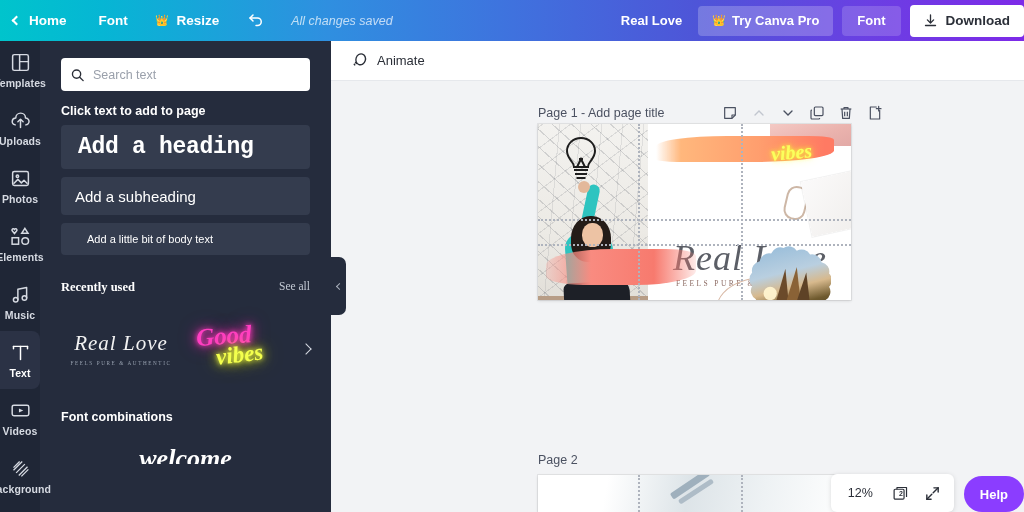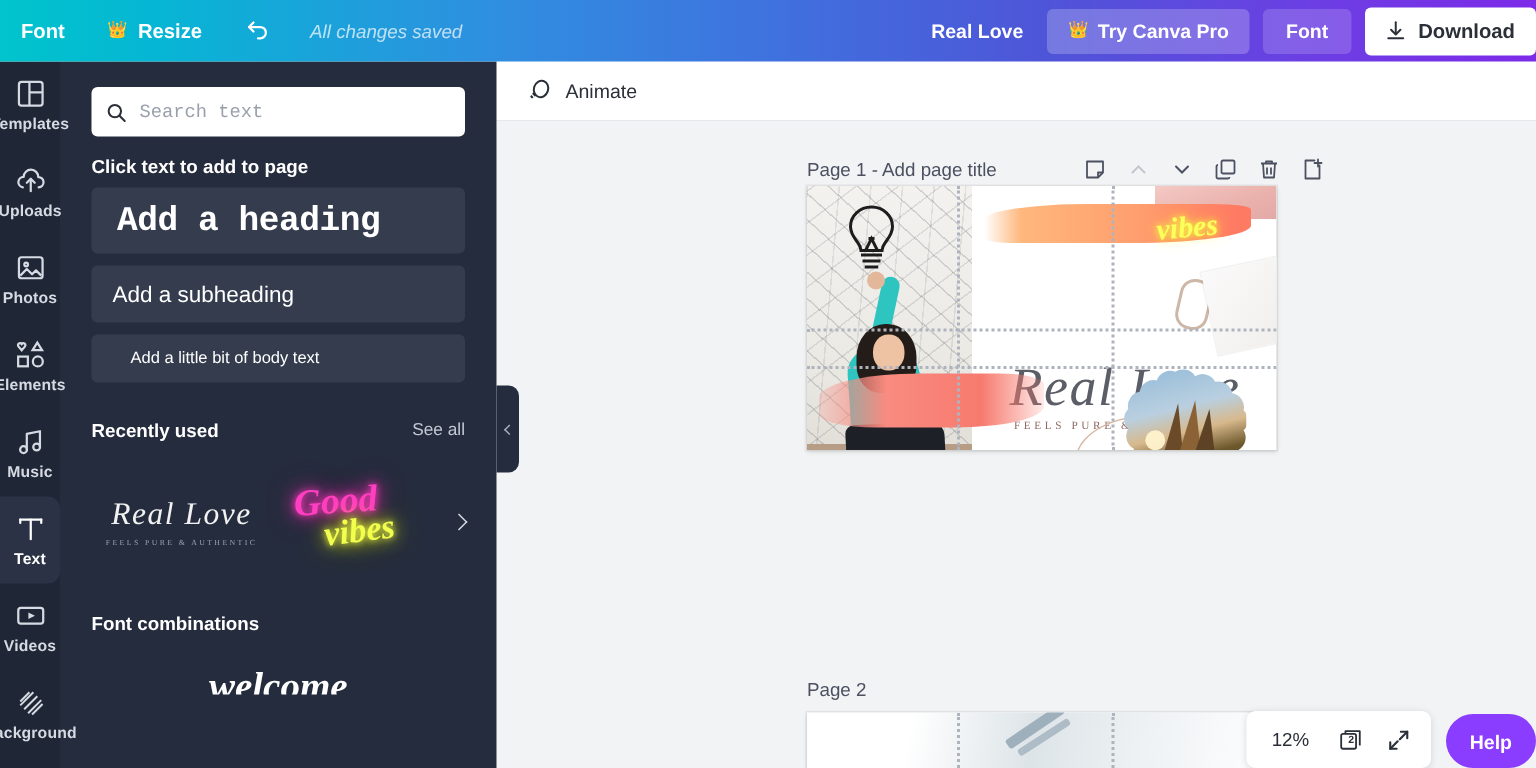--- a/index.html
+++ b/index.html
@@ -92,40 +92,41 @@
   .search-box {
     position: relative; height: 33px; background: #ffffff; border-radius: 4px;
     display: flex; align-items: center; padding-left: 32px;
   }
   .search-ico {
     position: absolute; left: 9px; top: 50%; transform: translateY(-50%);
     width: 15px; height: 15px; color: #2b2f38;
   }
   .search-input {
     border: none; outline: none; width: 100%; height: 31px;
-    font-size: 12.5px; color: #14532d; font-family: Liberation Mono, monospace;
+    font-size: 12.5px; color: #14532d; font-family: Liberation Sans, sans-serif;
     background: transparent;
   }
   .search-input::placeholder { color: #9aa0ab; }
 
   .panel-caption {
     color: #ffffff; font-size: 12.5px; font-weight: bold;
     padding: 13px 21px 7px 21px;
   }
   .text-opt {
     margin: 0 21px 8px 21px; background: #343c4e; border-radius: 4px;
     display: flex; align-items: center; cursor: pointer; color: #ffffff;
   }
   .opt-heading { height: 44px; padding: 0 17px; font-size: 23px; font-weight: bold; letter-spacing: -0.3px; font-family: Liberation Mono, monospace; }
   .opt-sub     { height: 38px; padding: 0 14px; font-size: 15px; font-weight: normal; }
   .opt-body    { height: 32px; padding: 0 26px; font-size: 11px; font-weight: normal; }
 
   .sec-head {
-    display: flex; align-items: center; justify-content: space-between;
+    display: flex; align-items: flex-start; justify-content: space-between;
     padding: 17px 21px 0 21px;
+    font-family: Liberation Serif, serif;
   }
   .sec-title { color: #ffffff; font-size: 12.5px; font-weight: bold; }
   .sec-link  { color: #c3c9d4; font-size: 11.5px; cursor: pointer; }
 
   .recent-row {
     display: flex; align-items: center; gap: 12px;
     padding: 16px 12px 0 21px; height: 92px;
   }
   .thumb { position: relative; flex: 0 0 auto; }
   .thumb-reallove { width: 120px; text-align: center; }
@@ -361,20 +362,24 @@
     margin-left: 10px; white-space: nowrap;
   }
 </style>
 </head>
 <body>
 
 <div id="app">
 
   <div class="topbar">
     <div class="tb-left">
+      <div class="tb-item tb-home">
+        <span class="chev-left"></span>
+        <span>Home</span>
+      </div>
       <div class="tb-item">
         <span>Font</span>
       </div>
       <div class="tb-item">
         <span class="crown-ico">👑</span>
         <span>Resize</span>
       </div>
       <div class="tb-item">
         <svg class="undo-ico" viewBox="0 0 24 24" fill="none" stroke="#ffffff" stroke-width="2" stroke-linecap="round" stroke-linejoin="round">
           <path d="M4 8h10a5 5 0 0 1 0 10h-2"></path>

